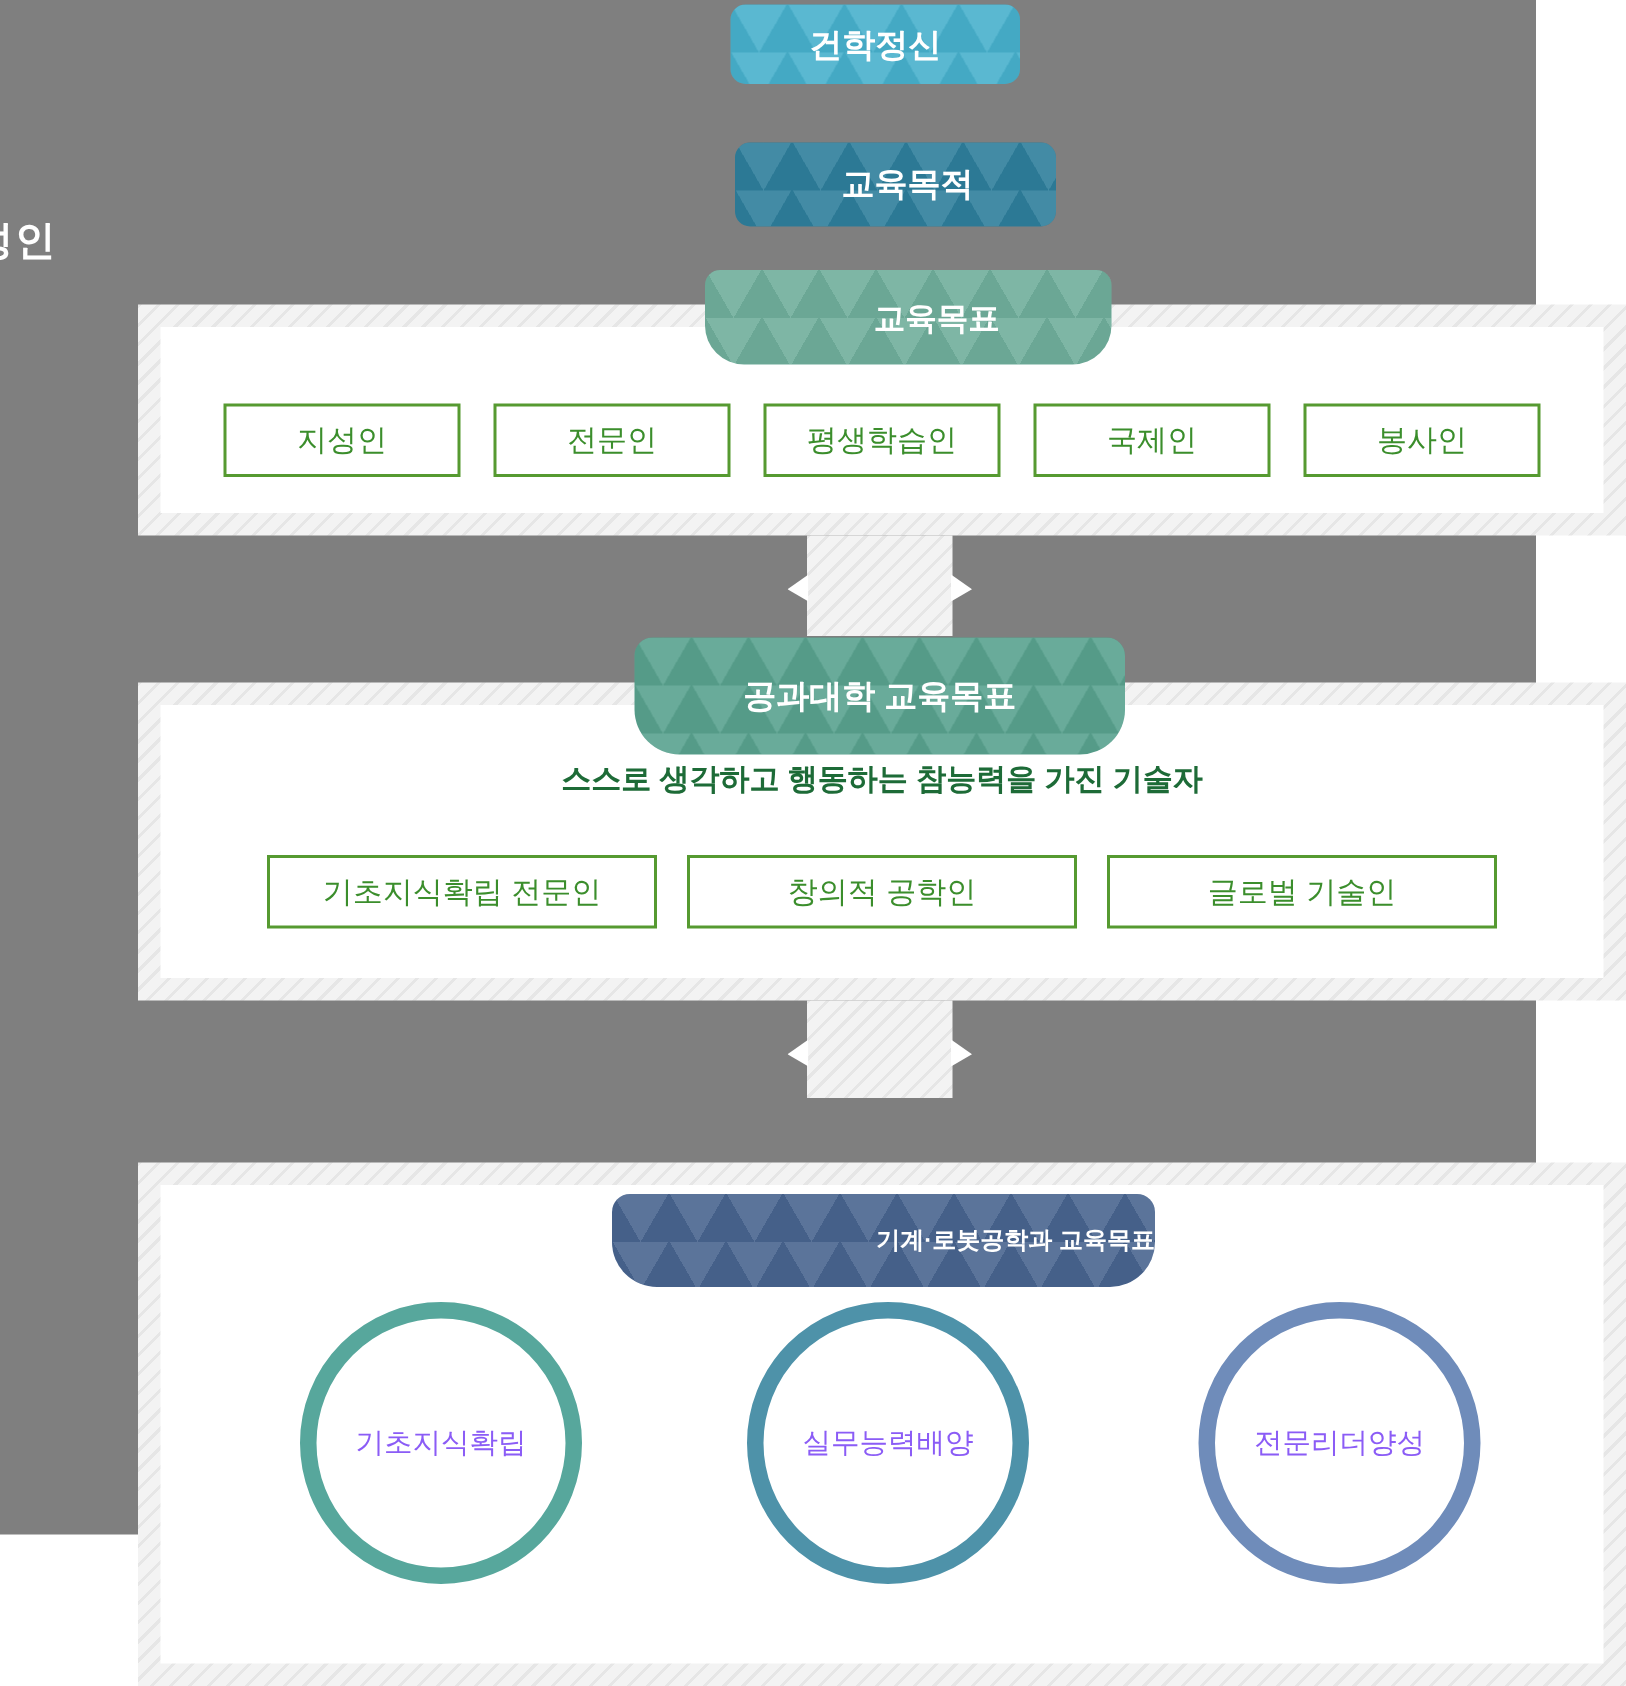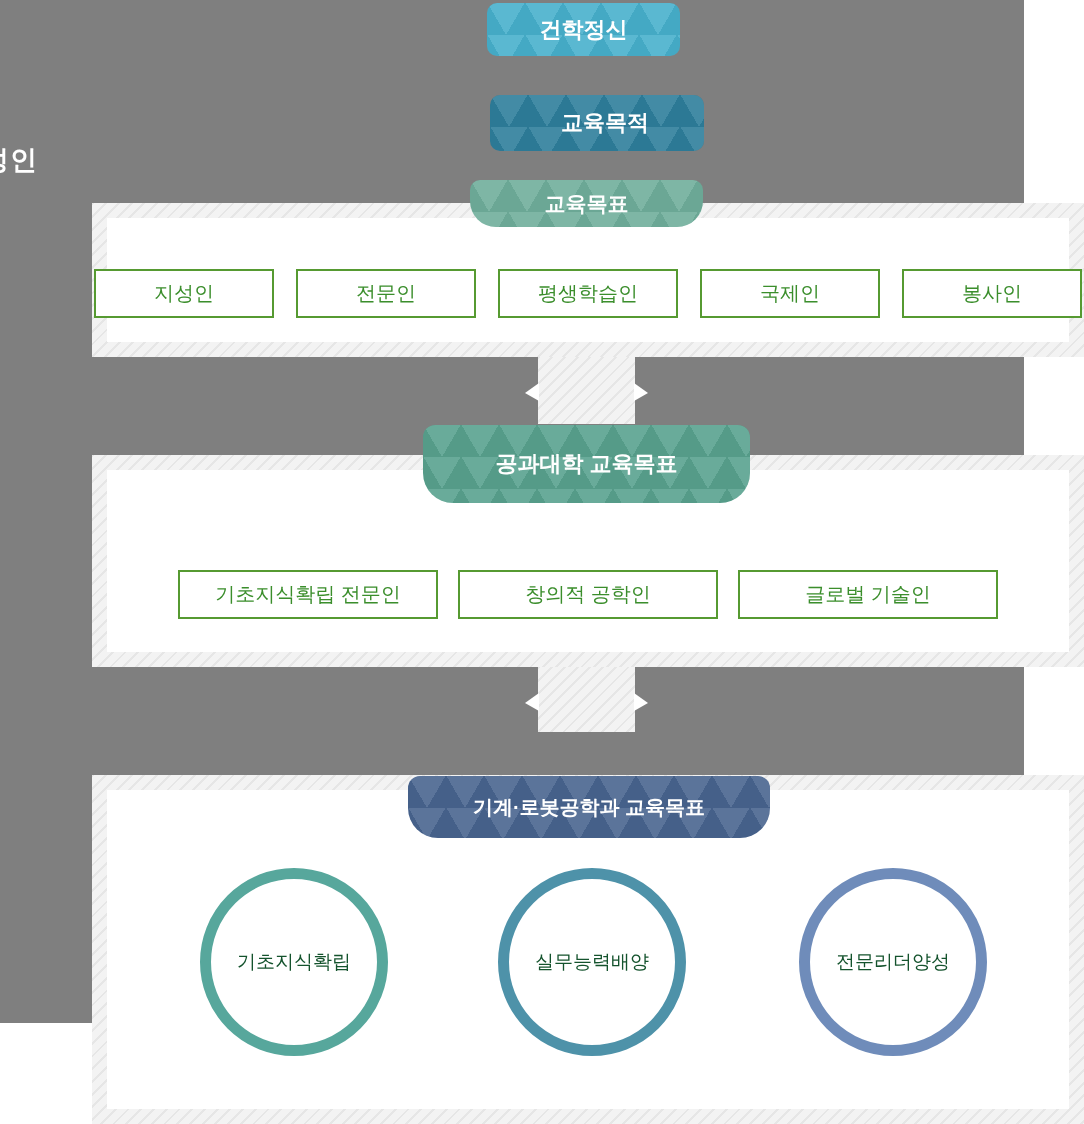--- a/index.html
+++ b/index.html
@@ -30,50 +30,50 @@
     color:#ffffff;font-weight:bold;overflow:hidden;
   }
   .badge::before{
     content:"";position:absolute;inset:0;border-radius:inherit;pointer-events:none;
     background-image:conic-gradient(from -30deg at 50% 100%, rgba(255,255,255,0.10) 0 60deg, rgba(0,0,0,0.04) 0);
     background-size:38px 32px;
   }
   .badge span{position:relative;z-index:1;}
   .badge-1{left:487px;top:3px;width:193px;height:53px;border-radius:10px;font-size:22px;}
   .badge-2{left:490px;top:95px;width:198px;height:56px;border-radius:10px;font-size:22px;padding-left:16px;}
-  .badge-3{left:470px;top:180px;width:233px;height:47px;border-radius:10px 10px 26px 26px;font-size:21px;}
+  .badge-3{left:470px;top:180px;width:233px;height:63px;border-radius:10px 10px 26px 26px;font-size:21px;padding-left:38px;}
   .badge-4{left:423px;top:425px;width:327px;height:78px;border-radius:12px 12px 30px 30px;font-size:22px;}
-  .badge-5{left:408px;top:776px;width:362px;height:62px;border-radius:12px 12px 30px 30px;font-size:20px;}
+  .badge-5{left:408px;top:796px;width:362px;height:62px;border-radius:12px 12px 30px 30px;font-size:16px;justify-content:flex-end;}
   
   .flow-arrow{position:absolute;z-index:2;width:97px;}
   .arrow-1{left:538px;top:357px;height:67px;}
   .arrow-2{left:538px;top:667px;height:65px;}
   .barb{position:absolute;width:14px;height:18px;background:#ffffff;top:26px;}
   .barb-left{left:-13px;clip-path:polygon(100% 0, 0 55%, 100% 100%);}
   .barb-right{right:-13px;clip-path:polygon(0 0, 100% 55%, 0 100%);}
   
   .items-row{position:absolute;z-index:2;left:92px;width:992px;display:flex;justify-content:center;}
   .row-1{top:269px;gap:22px;}
   .row-2{top:570px;gap:20px;}
   .goal-box{
     height:49px;background:#ffffff;border:2px solid #569a31;color:#3b8e2c;
     display:flex;align-items:center;justify-content:center;font-size:20px;box-sizing:border-box;
   }
-  .row-1 .goal-box{width:180px;}
+  .row-1 .goal-box{width:158px;}
   .row-2 .goal-box{width:260px;}
   .headline{
     position:absolute;z-index:2;left:92px;top:506px;width:992px;text-align:center;
     color:#1d6b37;font-size:20px;font-weight:bold;
   }
   
   .goal-circle{
     position:absolute;z-index:2;top:868px;width:188px;height:188px;border-radius:50%;
     background:#ffffff;box-sizing:border-box;border:11px solid;
     display:flex;align-items:center;justify-content:center;
-    color:#14532d;font-size:19px;
+    color:#8b5cf6;font-size:19px;
   }
   .circle-1{left:200px;}
   .circle-2{left:498px;}
   .circle-3{left:799px;}
 </style>
 </head>
 <body>
 
 <div class="canvas">
 
@@ -106,20 +106,21 @@
     <div class="barb barb-left"></div>
     <div class="barb barb-right"></div>
   </div>
 
   <div class="section-box hatch box-2">
     <div class="inner"></div>
   </div>
   <div class="badge badge-4" style="background:#58a18e">
     <span>공과대학 교육목표</span>
   </div>
+  <div class="headline">스스로 생각하고 행동하는 참능력을 가진 기술자</div>
   <div class="items-row row-2">
     <div class="goal-box">기초지식확립 전문인</div>
     <div class="goal-box">창의적 공학인</div>
     <div class="goal-box">글로벌 기술인</div>
   </div>
 
   <div class="flow-arrow hatch arrow-2">
     <div class="barb barb-left"></div>
     <div class="barb barb-right"></div>
   </div>

